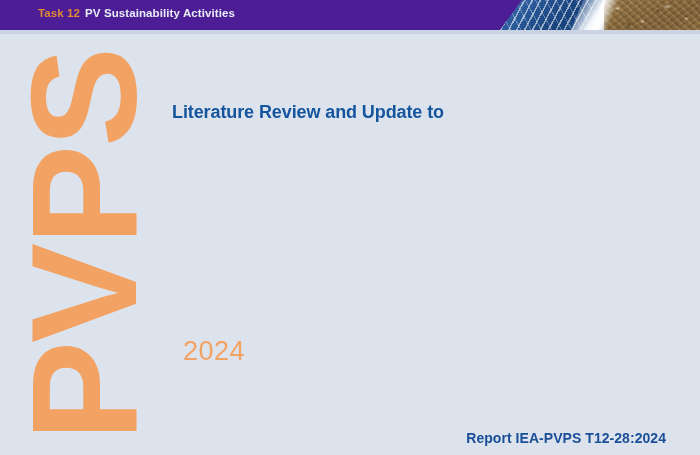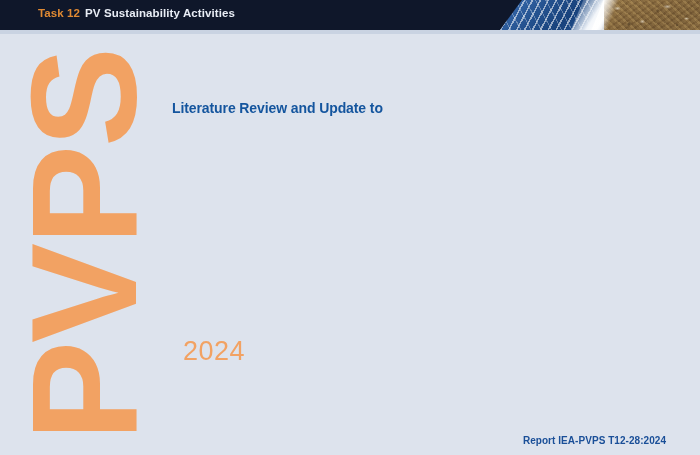--- a/index.html
+++ b/index.html
@@ -23,21 +23,21 @@
     overflow: hidden;
   }
 
   
   .header-bar {
     position: absolute;
     left: 0;
     top: 0;
     width: 700px;
     height: 30px;
-    background: #0f172a;
+    background: #4c1d95;
     overflow: hidden;
     z-index: 5;
   }
   .header-label {
     position: absolute;
     left: 38px;
     top: 7px;
     font-size: 11.5px;
     font-weight: bold;
     letter-spacing: 0.1px;
@@ -170,21 +170,21 @@
     color: #14559e;
     line-height: 1.28;
     letter-spacing: -0.2px;
     margin: 0;
   }
   .main-title .tline {
     display: block;
   }
   .subtitle {
     margin-top: 22px;
-    font-size: 14px;
+    font-size: 18px;
     font-weight: bold;
     color: #14559e;
     line-height: 2.0;
     letter-spacing: -0.1px;
   }
   .subtitle .sline {
     display: block;
   }
 
   
@@ -197,21 +197,21 @@
     color: #f2a263;
     letter-spacing: 0.5px;
     z-index: 3;
   }
 
   
   .report-number {
     position: absolute;
     right: 34px;
     bottom: 9px;
-    font-size: 10px;
+    font-size: 14px;
     font-weight: bold;
     color: #1a4f98;
     letter-spacing: 0.05px;
     white-space: nowrap;
     z-index: 4;
   }
 </style>
 </head>
 <body>
 

